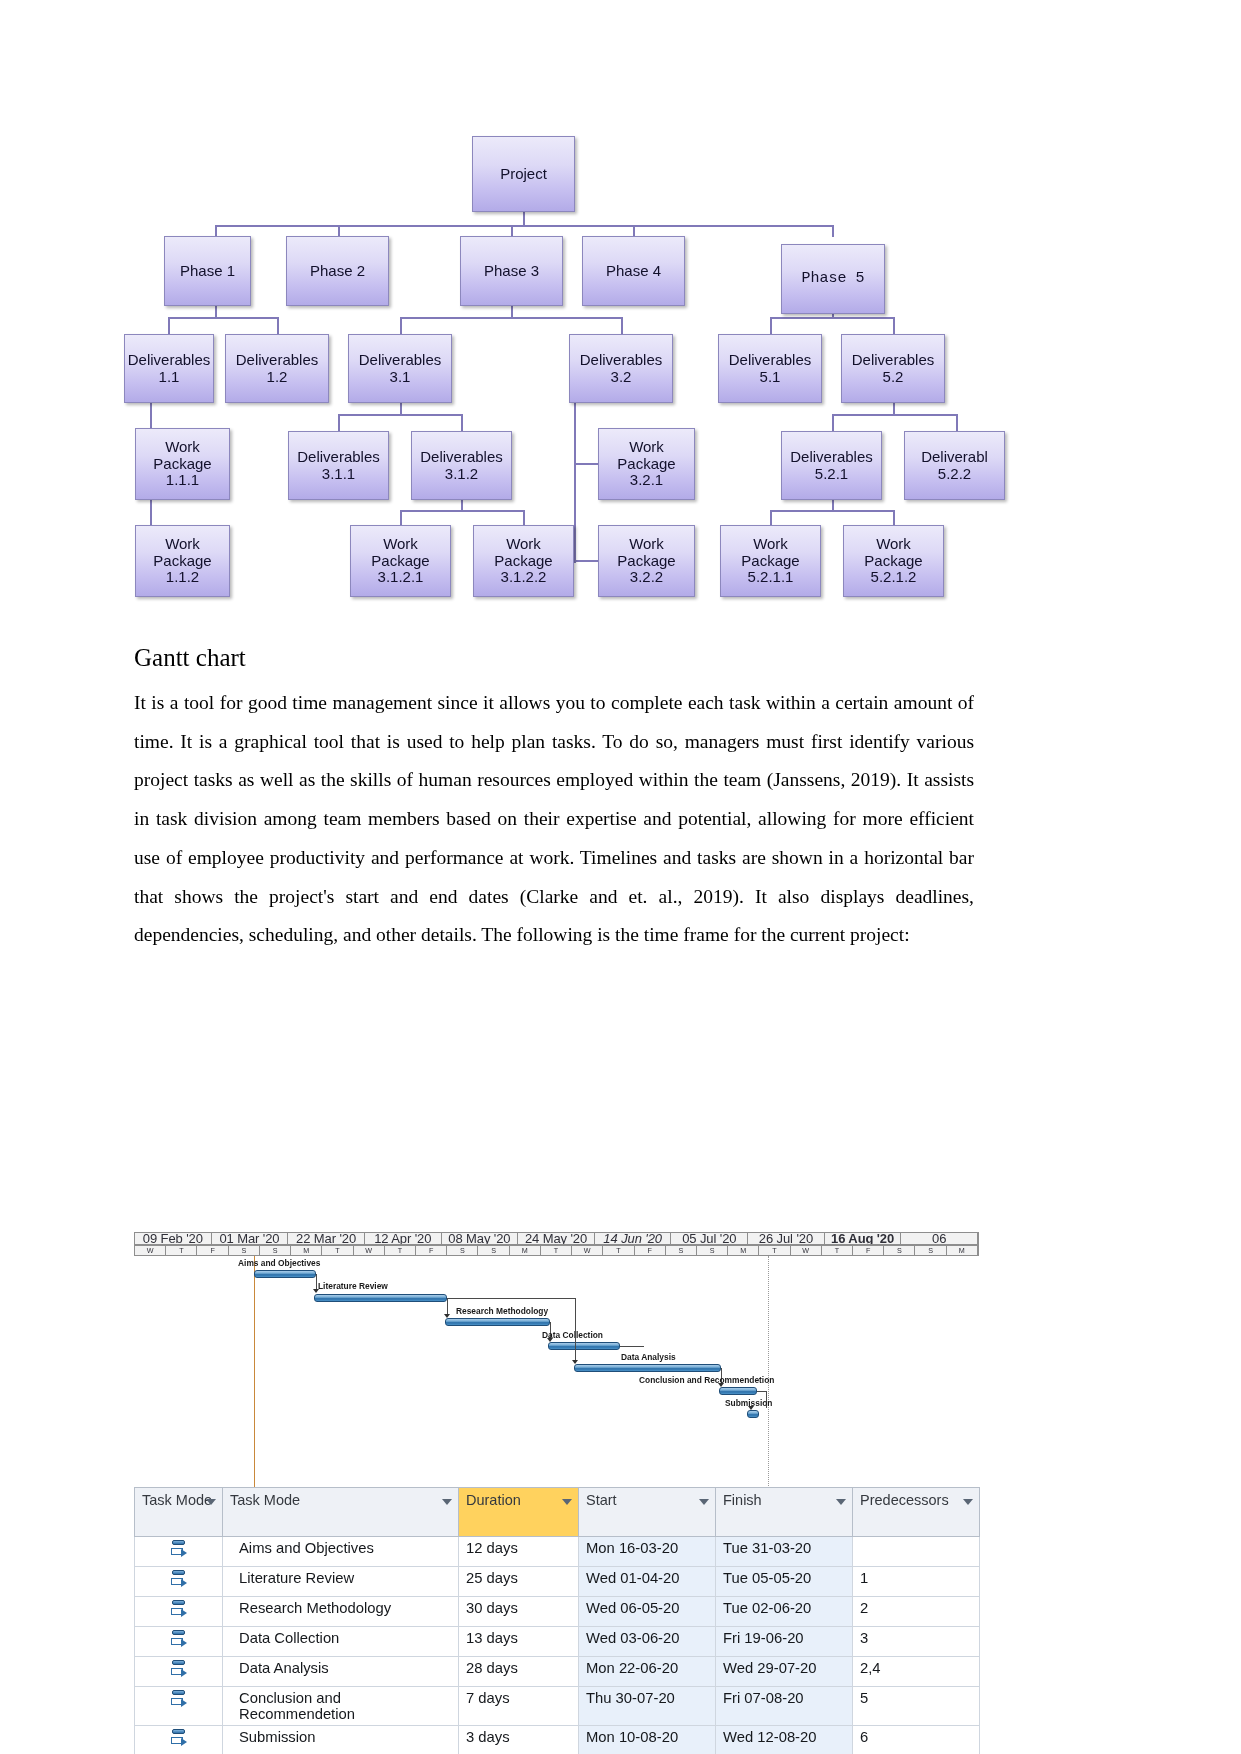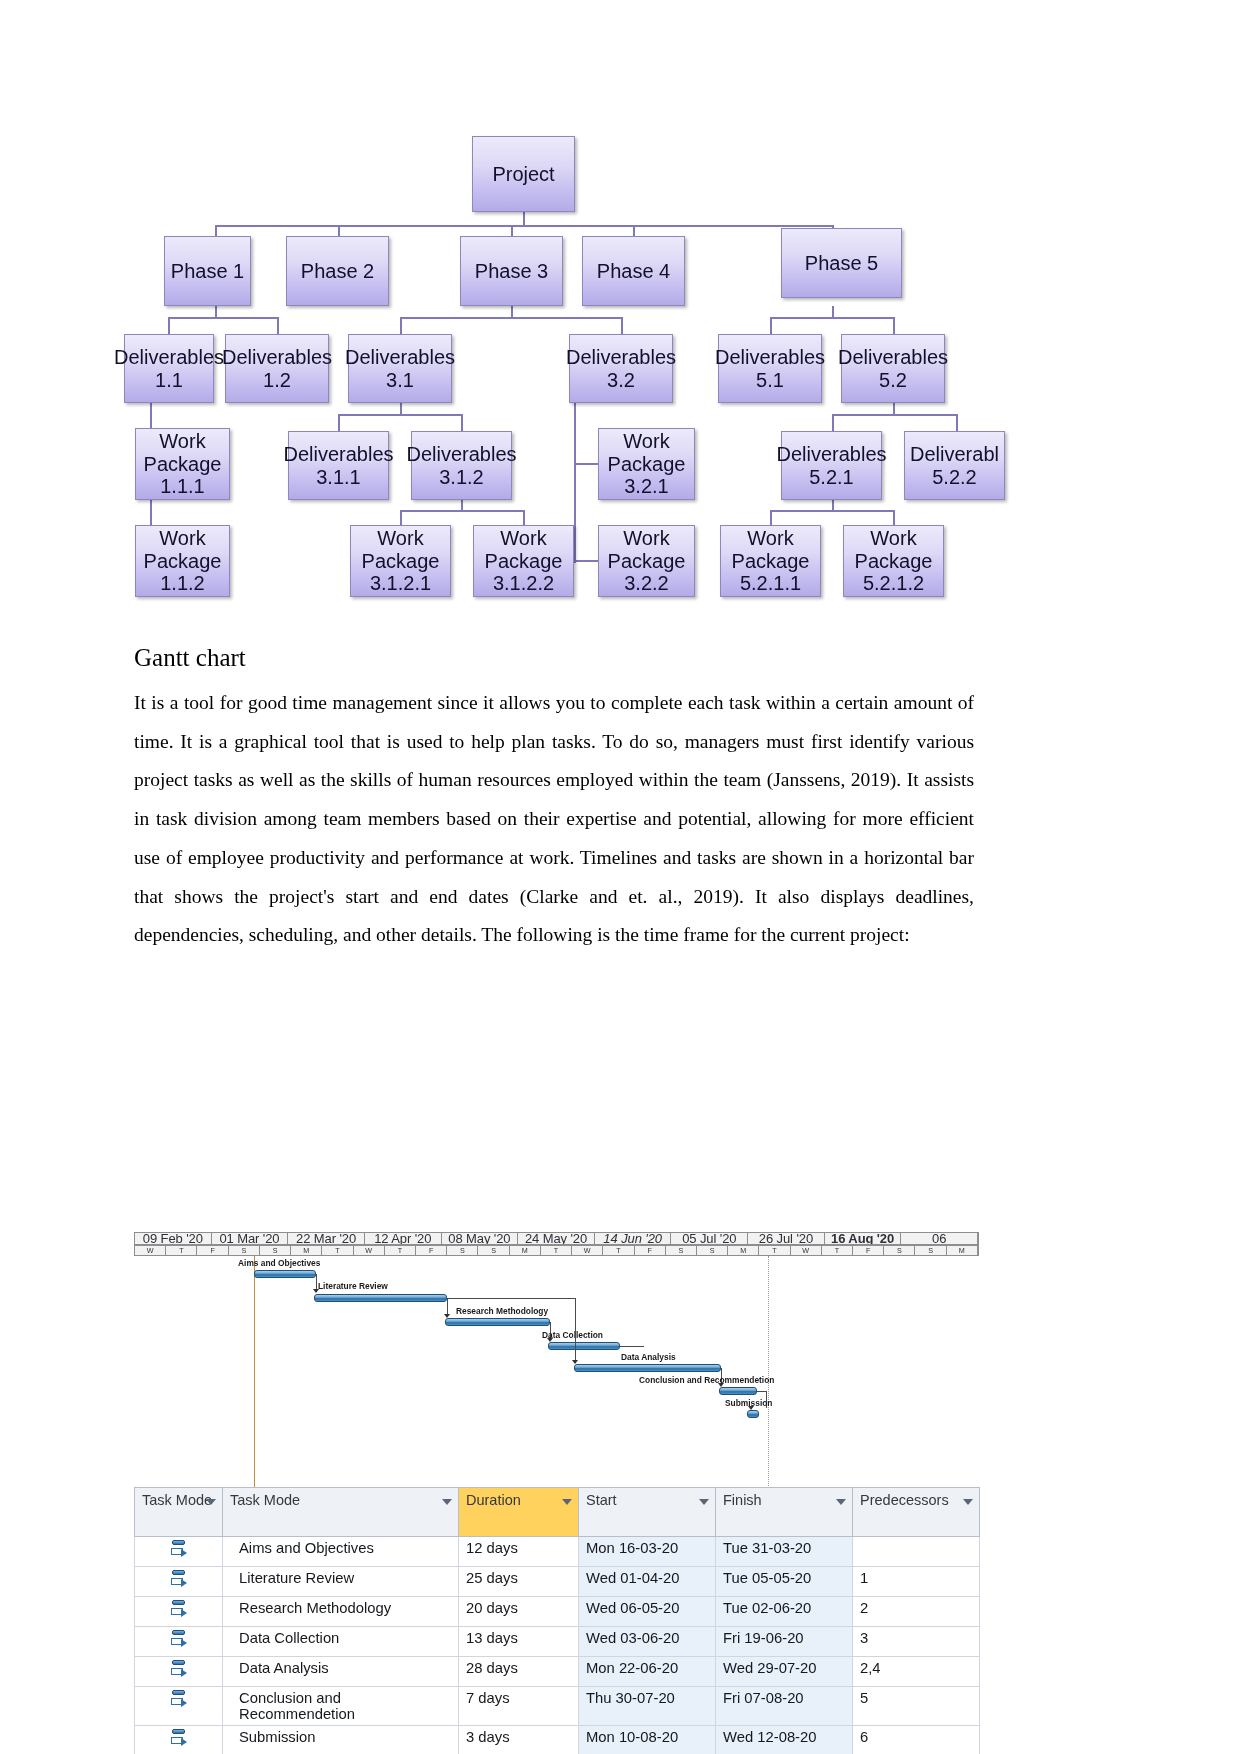--- a/index.html
+++ b/index.html
@@ -13,23 +13,23 @@
   #wbs{position:absolute;left:0;top:0;width:1241px;height:620px;}
   .wbsbox{
     position:absolute;
     background:linear-gradient(to bottom,#eceafa 0%,#ddd9f6 38%,#c6bff0 72%,#b3abe8 100%);
     border:1px solid #8c87bd;
     box-shadow:2px 2px 3px rgba(0,0,0,0.28);
     color:#12102b;
     font-family:"Liberation Sans", sans-serif;
     display:flex;align-items:center;justify-content:center;text-align:center;
     line-height:1.12;
-    font-size:20px;
+    font-size:15px;
     box-sizing:border-box;
-    padding:1px;
+    padding:12px;
   }
   .wbsline{position:absolute;background:#8079b8;}
   .hl{height:2px;}
   .vl{width:2px;}
 
   
   .doc-h{
     position:absolute;font-size:25px;color:#000;
     font-family:"Liberation Serif", serif;
   }
@@ -161,21 +161,21 @@
   <div class="wbsline hl" style="left:770px;top:510px;width:124px;"></div>
   <div class="wbsline vl" style="left:770px;top:510px;height:17px;"></div>
   <div class="wbsline vl" style="left:893px;top:510px;height:17px;"></div>
 
   <div class="wbsbox" style="left:472px;top:136px;width:103px;height:76px;">Project</div>
 
   <div class="wbsbox" style="left:164px;top:236px;width:87px;height:70px;">Phase 1</div>
   <div class="wbsbox" style="left:286px;top:236px;width:103px;height:70px;">Phase 2</div>
   <div class="wbsbox" style="left:460px;top:236px;width:103px;height:70px;">Phase 3</div>
   <div class="wbsbox" style="left:582px;top:236px;width:103px;height:70px;">Phase 4</div>
-  <div class="wbsbox" style="left:781px;top:228px;width:121px;height:70px;">Phase 5</div>
+  <div class="wbsbox" style="left:781px;top:244px;width:104px;height:70px;font-family:Liberation Mono, monospace;">Phase 5</div>
 
   <div class="wbsbox" style="left:124px;top:334px;width:90px;height:69px;">Deliverables<br>1.1</div>
   <div class="wbsbox" style="left:225px;top:334px;width:104px;height:69px;">Deliverables<br>1.2</div>
   <div class="wbsbox" style="left:348px;top:334px;width:104px;height:69px;">Deliverables<br>3.1</div>
   <div class="wbsbox" style="left:569px;top:334px;width:104px;height:69px;">Deliverables<br>3.2</div>
   <div class="wbsbox" style="left:718px;top:334px;width:104px;height:69px;">Deliverables<br>5.1</div>
   <div class="wbsbox" style="left:841px;top:334px;width:104px;height:69px;">Deliverables<br>5.2</div>
 
   <div class="wbsbox" style="left:135px;top:428px;width:95px;height:72px;">Work<br>Package<br>1.1.1</div>
   <div class="wbsbox" style="left:288px;top:431px;width:101px;height:69px;">Deliverables<br>3.1.1</div>
@@ -335,21 +335,21 @@
           <td class="tm"><span class="tmicon"><span class="b1"></span><span class="b2"></span><span class="b3"></span></span></td>
           <td class="nm">Literature Review</td>
           <td>25 days</td>
           <td class="sf">Wed 01-04-20</td>
           <td class="sf">Tue 05-05-20</td>
           <td>1</td>
         </tr>
         <tr>
           <td class="tm"><span class="tmicon"><span class="b1"></span><span class="b2"></span><span class="b3"></span></span></td>
           <td class="nm">Research Methodology</td>
-          <td>20 days</td>
+          <td>30 days</td>
           <td class="sf">Wed 06-05-20</td>
           <td class="sf">Tue 02-06-20</td>
           <td>2</td>
         </tr>
         <tr>
           <td class="tm"><span class="tmicon"><span class="b1"></span><span class="b2"></span><span class="b3"></span></span></td>
           <td class="nm">Data Collection</td>
           <td>13 days</td>
           <td class="sf">Wed 03-06-20</td>
           <td class="sf">Fri 19-06-20</td>

